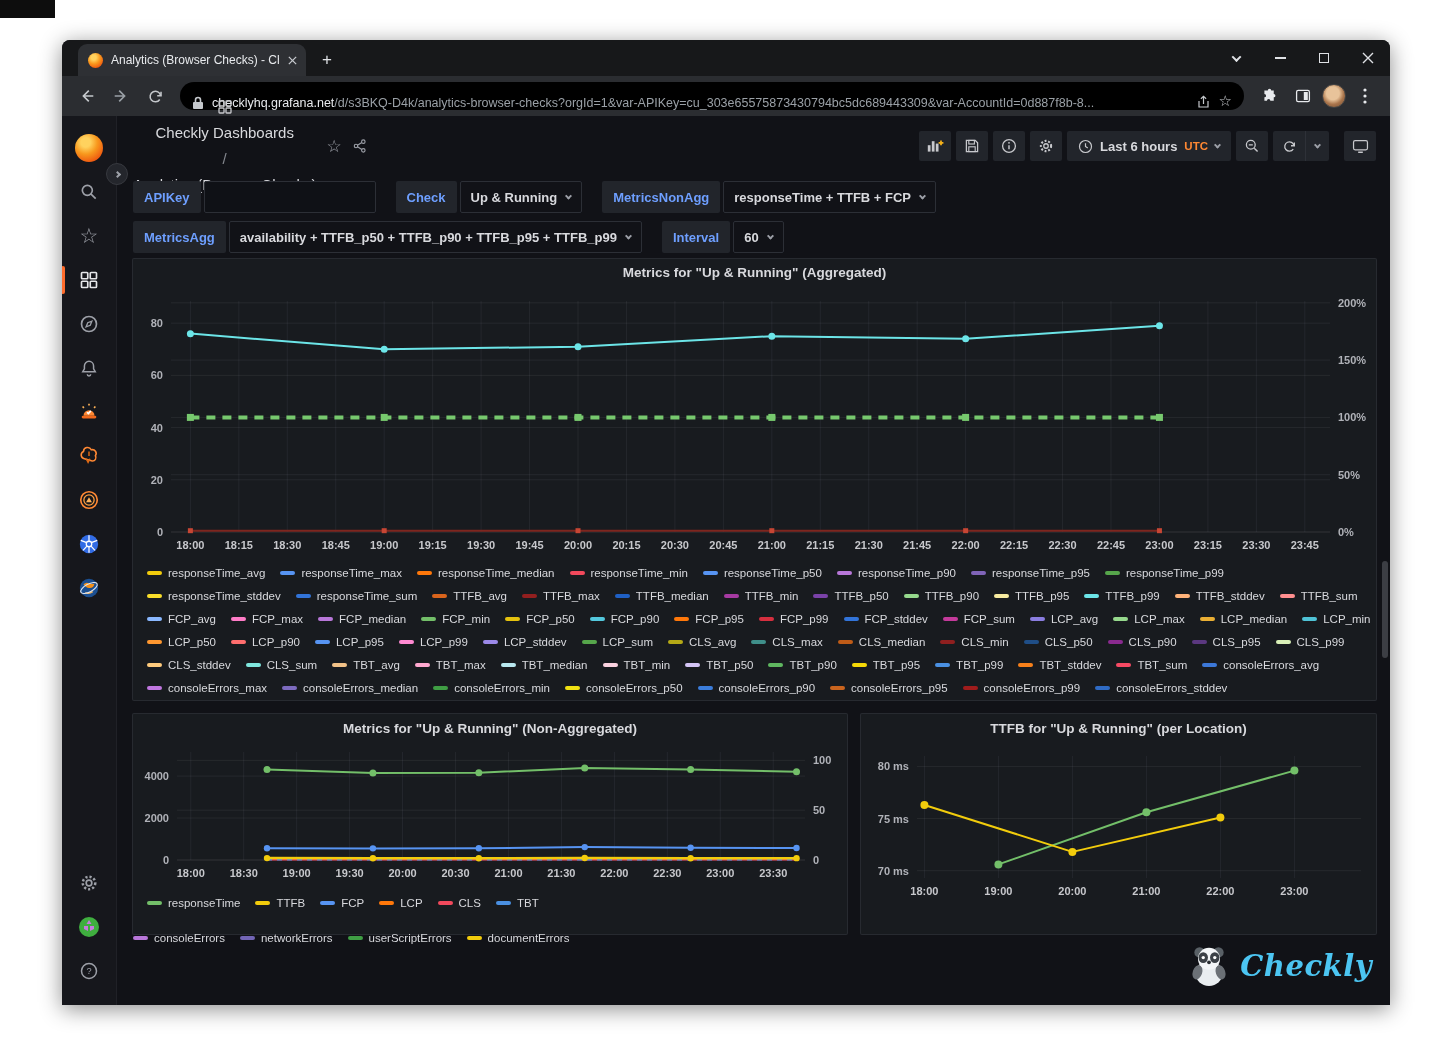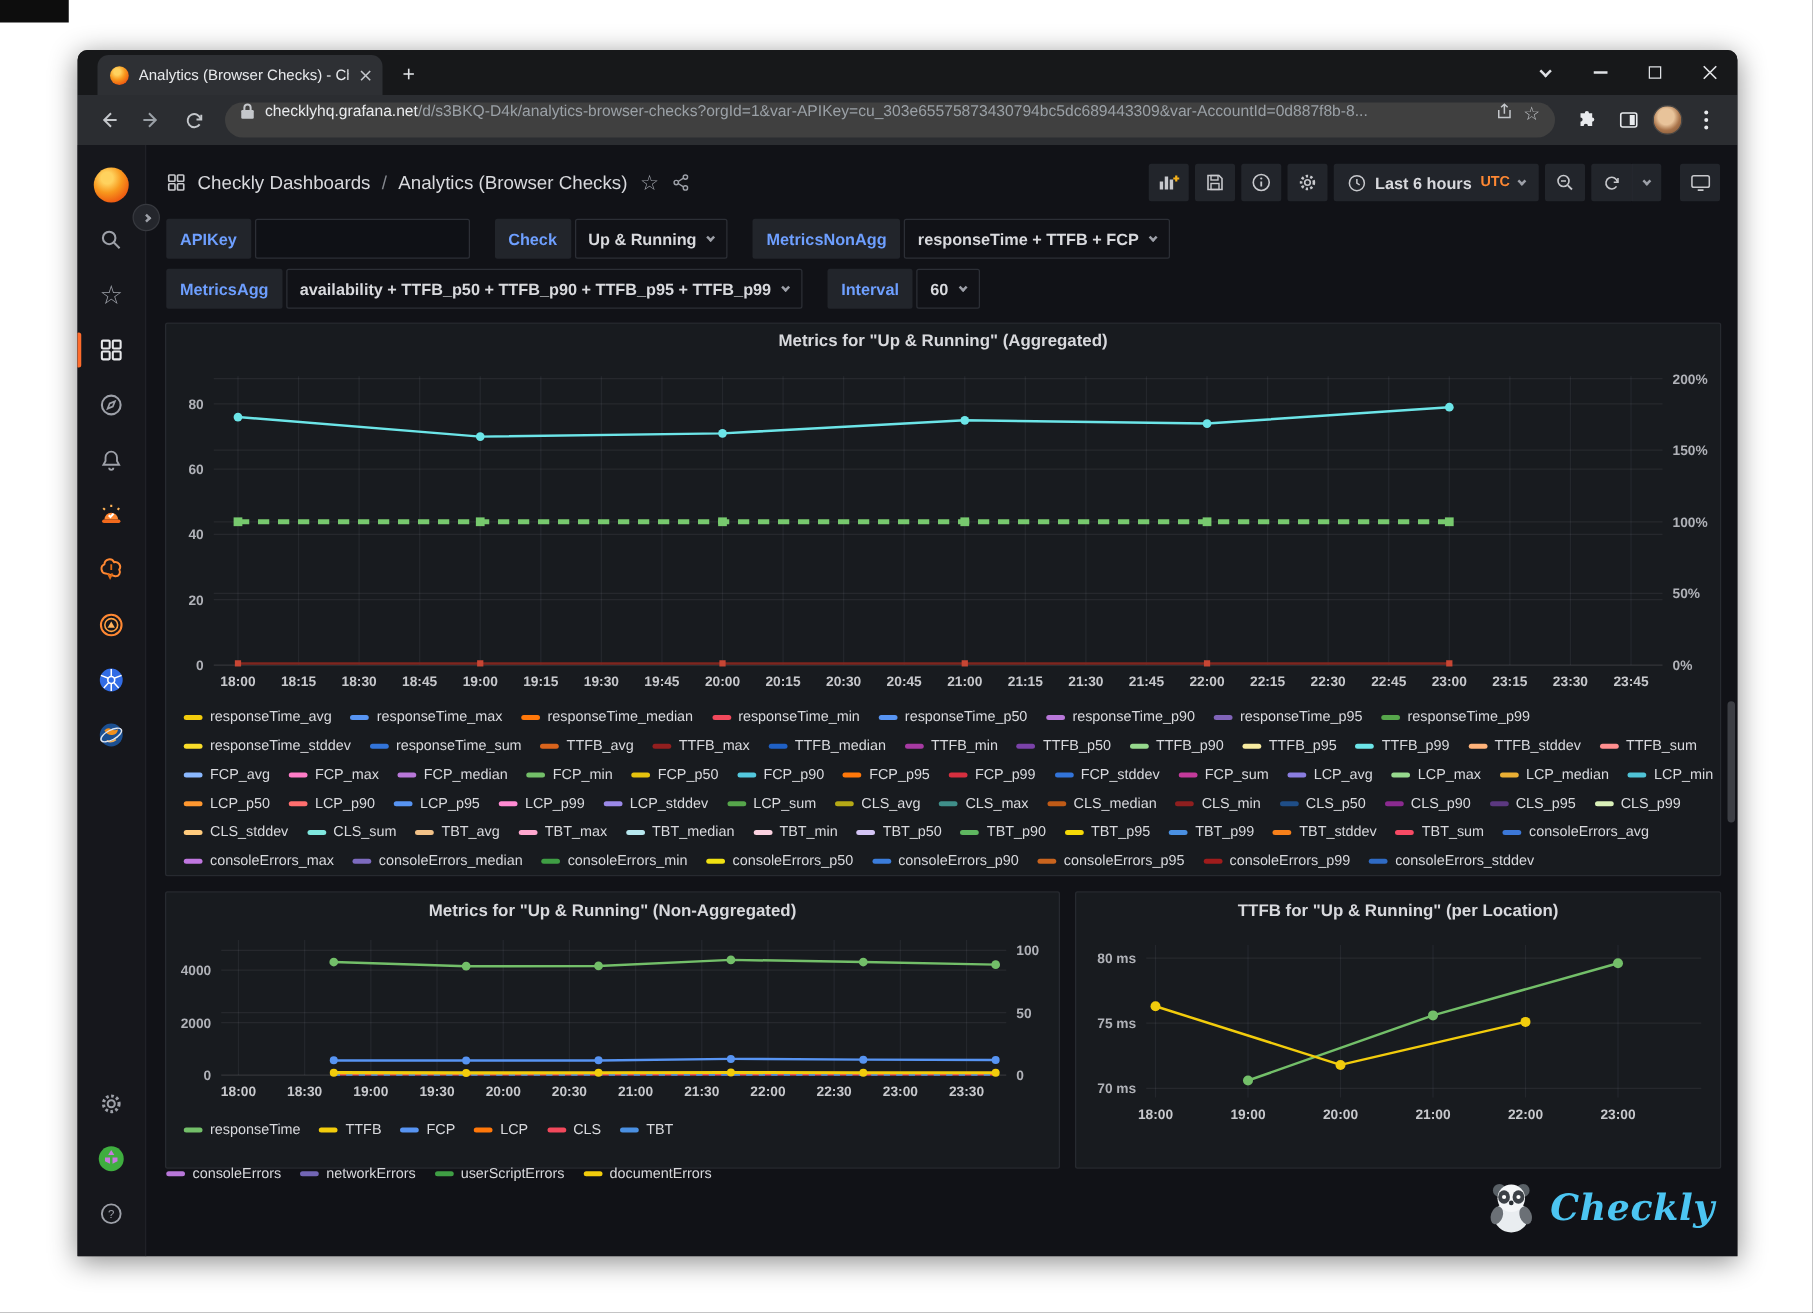--- a/index.html
+++ b/index.html
@@ -16,22 +16,22 @@
          display:flex; align-items:center; gap:8px; padding:0 8px 0 10px; }
   .tab-title { flex:1; color:#e8eaed; font-size:12px; white-space:nowrap; overflow:hidden; }
   .newtab { width:26px; height:26px; margin:0 0 3px 8px; border-radius:50%; color:#dfe1e5; font-size:17px;
             display:flex; align-items:center; justify-content:center; }
   .wctrls { margin-left:auto; display:flex; align-items:center; height:36px; }
   .wbtn { width:44px; height:36px; display:flex; align-items:center; justify-content:center; }
 
   .chrome-toolbar { position:absolute; left:0; top:36px; right:0; height:40px; background:#2b2d31;
                     display:flex; align-items:center; padding:0 10px; gap:4px; }
   .navbtn { width:30px; height:30px; display:flex; align-items:center; justify-content:center; border-radius:50%; }
-  .urlpill { flex:1; height:28px; background:#404040; border-radius:14px; margin:0 6px;
-             display:flex; align-items:flex-start; padding:0 12px; gap:8px; min-width:0; }
+  .urlpill { flex:1; height:28px; background:#000000; border-radius:14px; margin:0 6px;
+             display:flex; align-items:flex-end; padding:0 12px; gap:8px; min-width:0; }
   .url-text { font-size:12.5px; white-space:nowrap; overflow:hidden; flex:1; min-width:0; color:#9aa0a6; }
   .url-text b { color:#e8eaed; font-weight:normal; }
   .pill-ic { display:flex; align-items:center; }
   .avatar { width:24px; height:24px; border-radius:50%;
             background:radial-gradient(circle at 45% 38%, #e8c39a 0 35%, #a9744b 60%, #6b4a32 100%); border:1px solid #444; }
 
   
   .grafana { position:absolute; left:0; top:76px; right:0; bottom:0; background:#111217; }
   .gnav { position:absolute; left:0; top:0; width:55px; bottom:0; background:#16171c; border-right:1px solid #202127;
           display:flex; flex-direction:column; align-items:center; padding:10px 0 12px; }
@@ -44,35 +44,35 @@
   .nav-bottom { margin-top:auto; display:flex; flex-direction:column; align-items:center; }
   .expander { position:absolute; left:44px; top:47px; width:22px; height:22px; border-radius:50%;
               background:#24262c; border:1px solid #37393f; z-index:5; display:flex; align-items:center; justify-content:center; }
   .chev { width:7px; height:7px; border-right:2px solid #9da0a8; border-bottom:2px solid #9da0a8; display:inline-block; }
   .chev.down { transform:rotate(45deg) translate(-1px,-1px); }
   .chev.right { transform:rotate(-45deg); }
   .chev.sm { width:5px; height:5px; }
 
   .gmain { position:absolute; left:55px; top:0; right:0; bottom:0; }
   .gheader { position:absolute; left:16px; top:13px; right:14px; height:34px; display:flex; align-items:center; }
-  .crumb { display:flex; align-items:center; gap:9px; color:#d8d9dd; font-size:15px; }
+  .crumb { display:flex; align-items:center; gap:9px; color:#d8d9dd; font-size:15px;flex-direction:column; }
   .crumb .sep { color:#85888f; }
   .hstar { color:#9da0a8; font-size:17px; margin-left:10px; }
   .gtoolbar { margin-left:auto; display:flex; align-items:center; gap:5px; }
   .gbtn { height:30px; min-width:32px; background:#22252b; border-radius:2px; display:flex; align-items:center;
           justify-content:center; gap:7px; padding:0 6px; }
   .gbtn.time { padding:0 11px; }
   .gbtn.time .trange { color:#d8d9dd; font-size:13px; font-weight:600; }
   .gbtn.time .tzone { color:#ff8833; font-size:11.5px; font-weight:700; }
   .gbtn.tv { margin-left:10px; }
   .split-seg { display:flex; }
   .split-seg .gbtn:first-child { border-radius:2px 0 0 2px; }
   .split-seg .gbtn:last-child { border-radius:0 2px 2px 0; border-left:1px solid #2e3138; min-width:24px; }
 
-  .vrow { position:absolute; left:16px; display:flex; align-items:flex-start; gap:6px; height:44px; }
+  .vrow { position:absolute; left:16px; display:flex; align-items:center; gap:6px; height:44px; }
   .vrow1 { top:59px; } .vrow2 { top:99px; }
   .vgroup { display:flex; align-items:center; gap:3px; margin-right:14px; }
   .vlabel { height:32px; background:#22252b; color:#6e9fff; font-size:13px; font-weight:600;
             display:flex; align-items:center; padding:0 11px; border-radius:2px; }
   .vinput { height:32px; background:#0f1116; border:1px solid #2c2f36; border-radius:2px; }
   .vselect { height:32px; background:#111217; border:1px solid #2c2f36; border-radius:2px; color:#d8d9dd;
              font-size:13px; font-weight:600; display:flex; align-items:center; gap:9px; padding:0 10px; }
 
   .dash { position:absolute; left:0; top:140px; right:0; bottom:0; }
   .panel { position:absolute; background:#181b1f; border:1px solid rgba(204,204,220,.09); border-radius:2px; }

